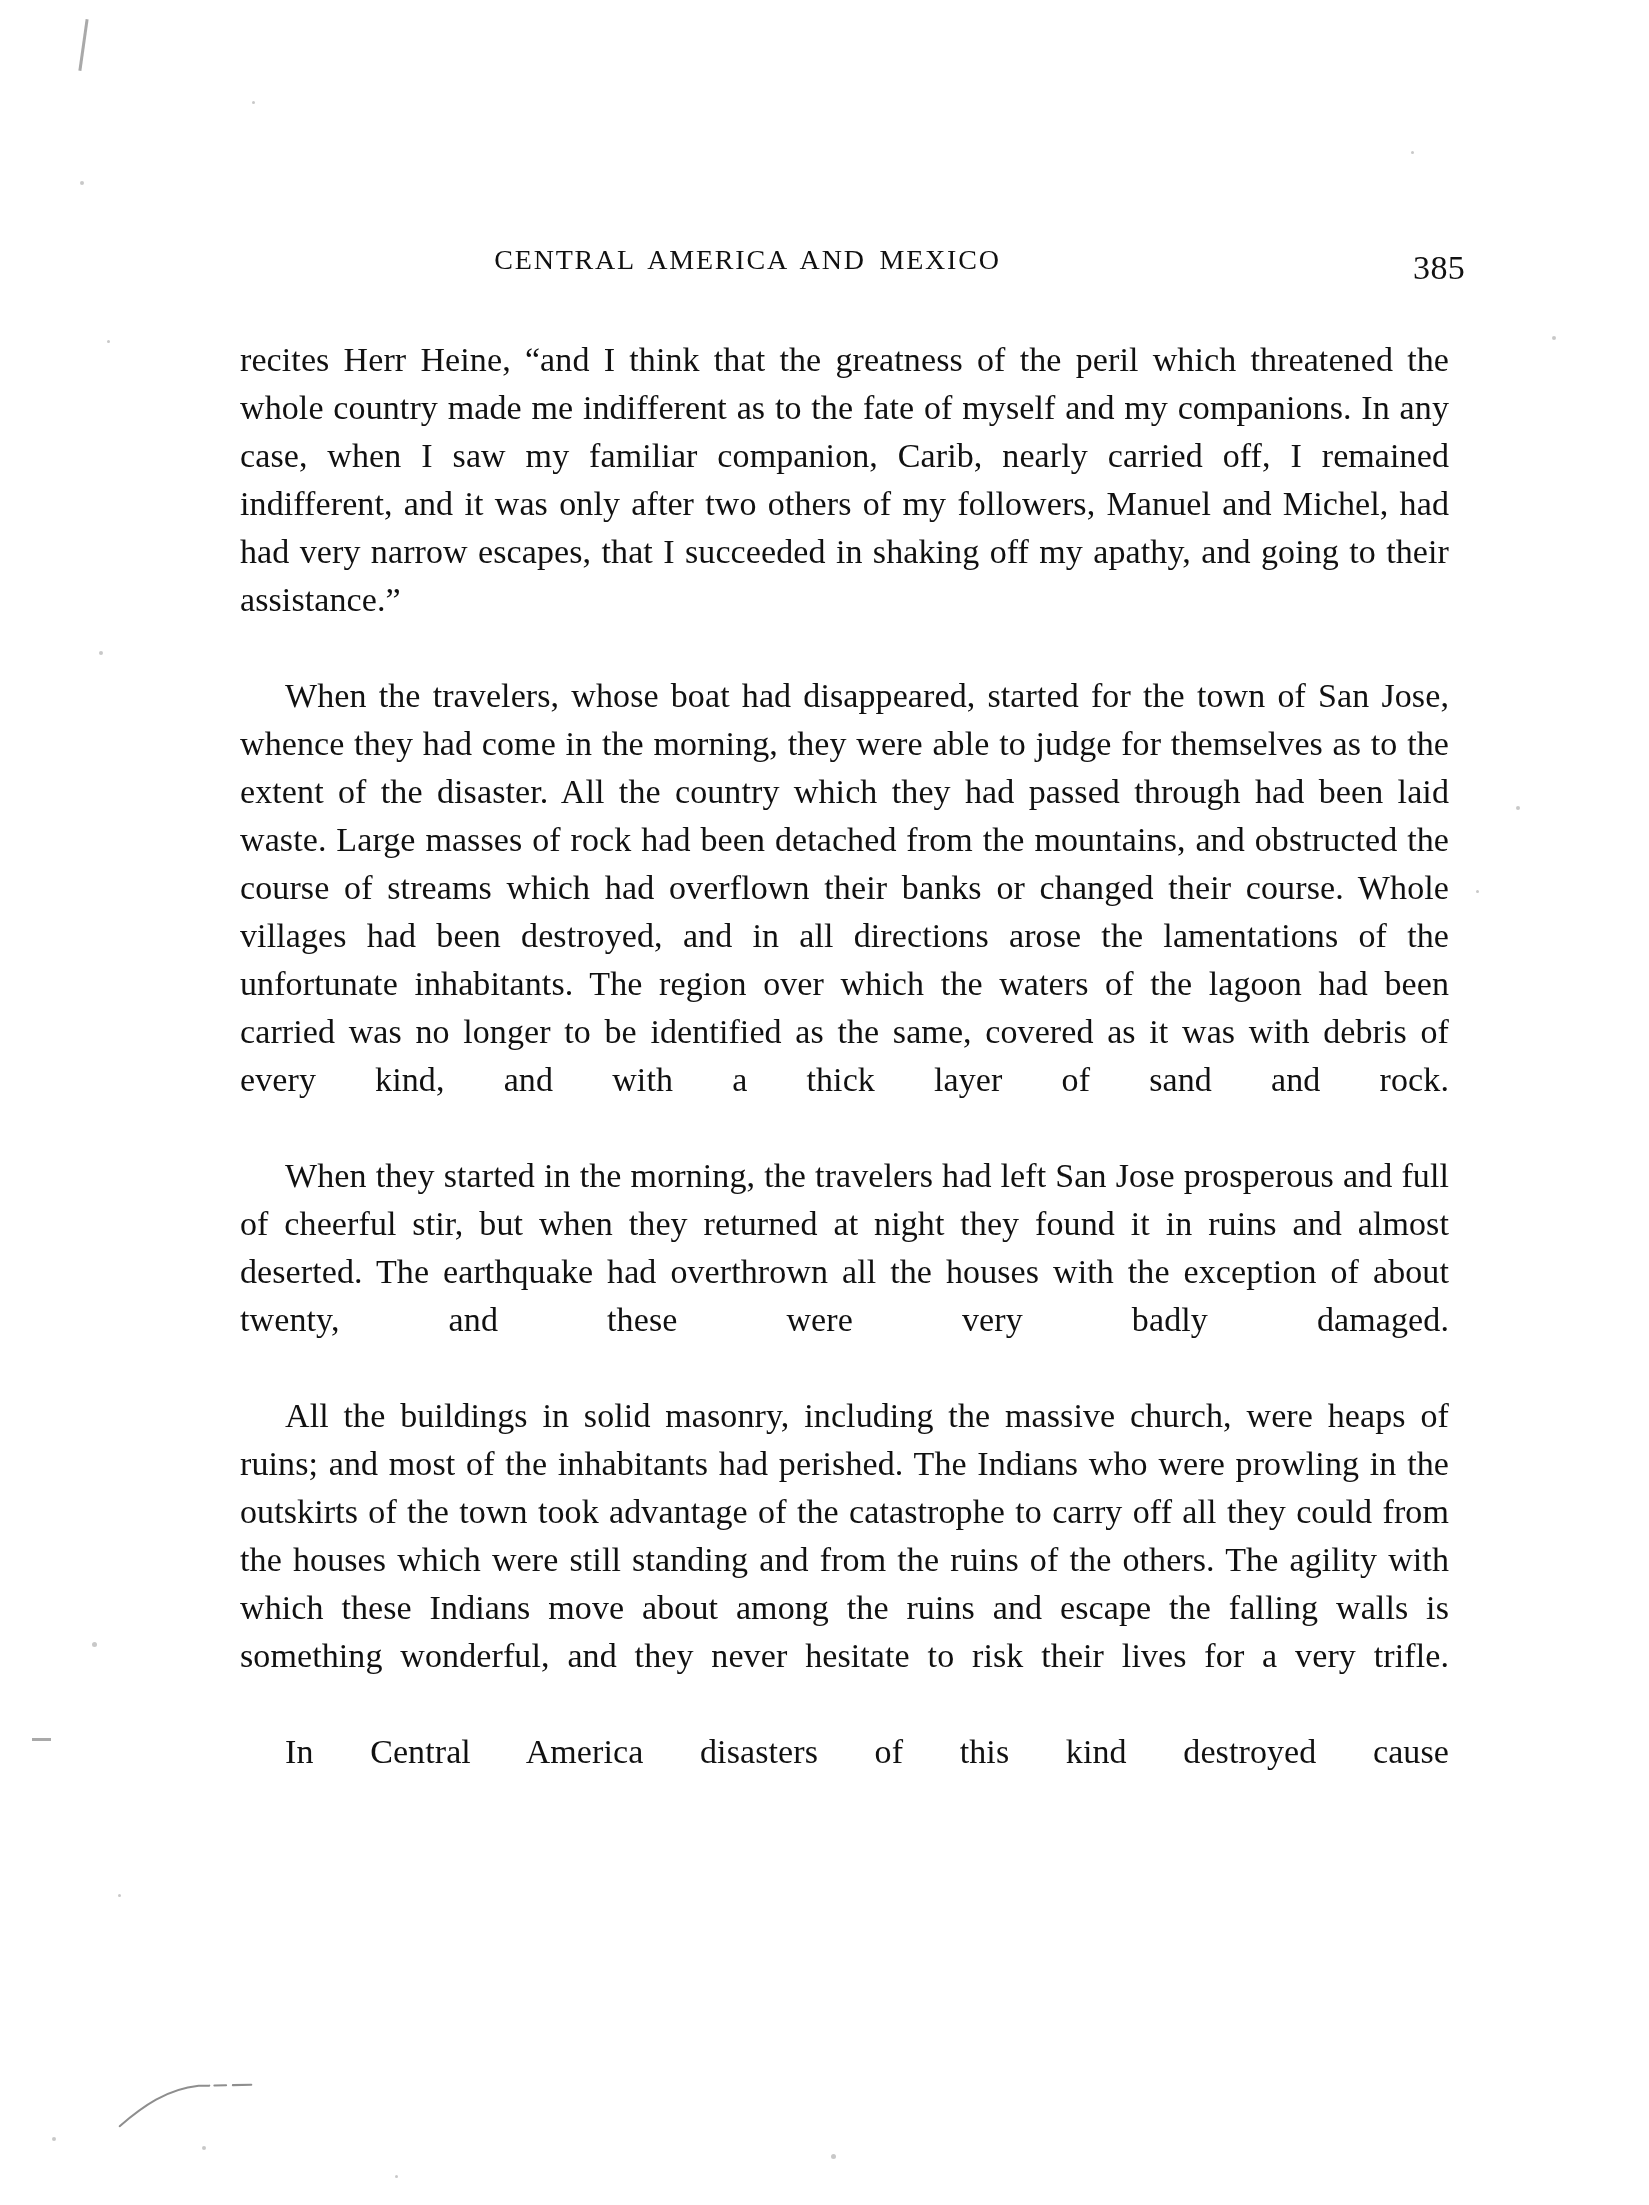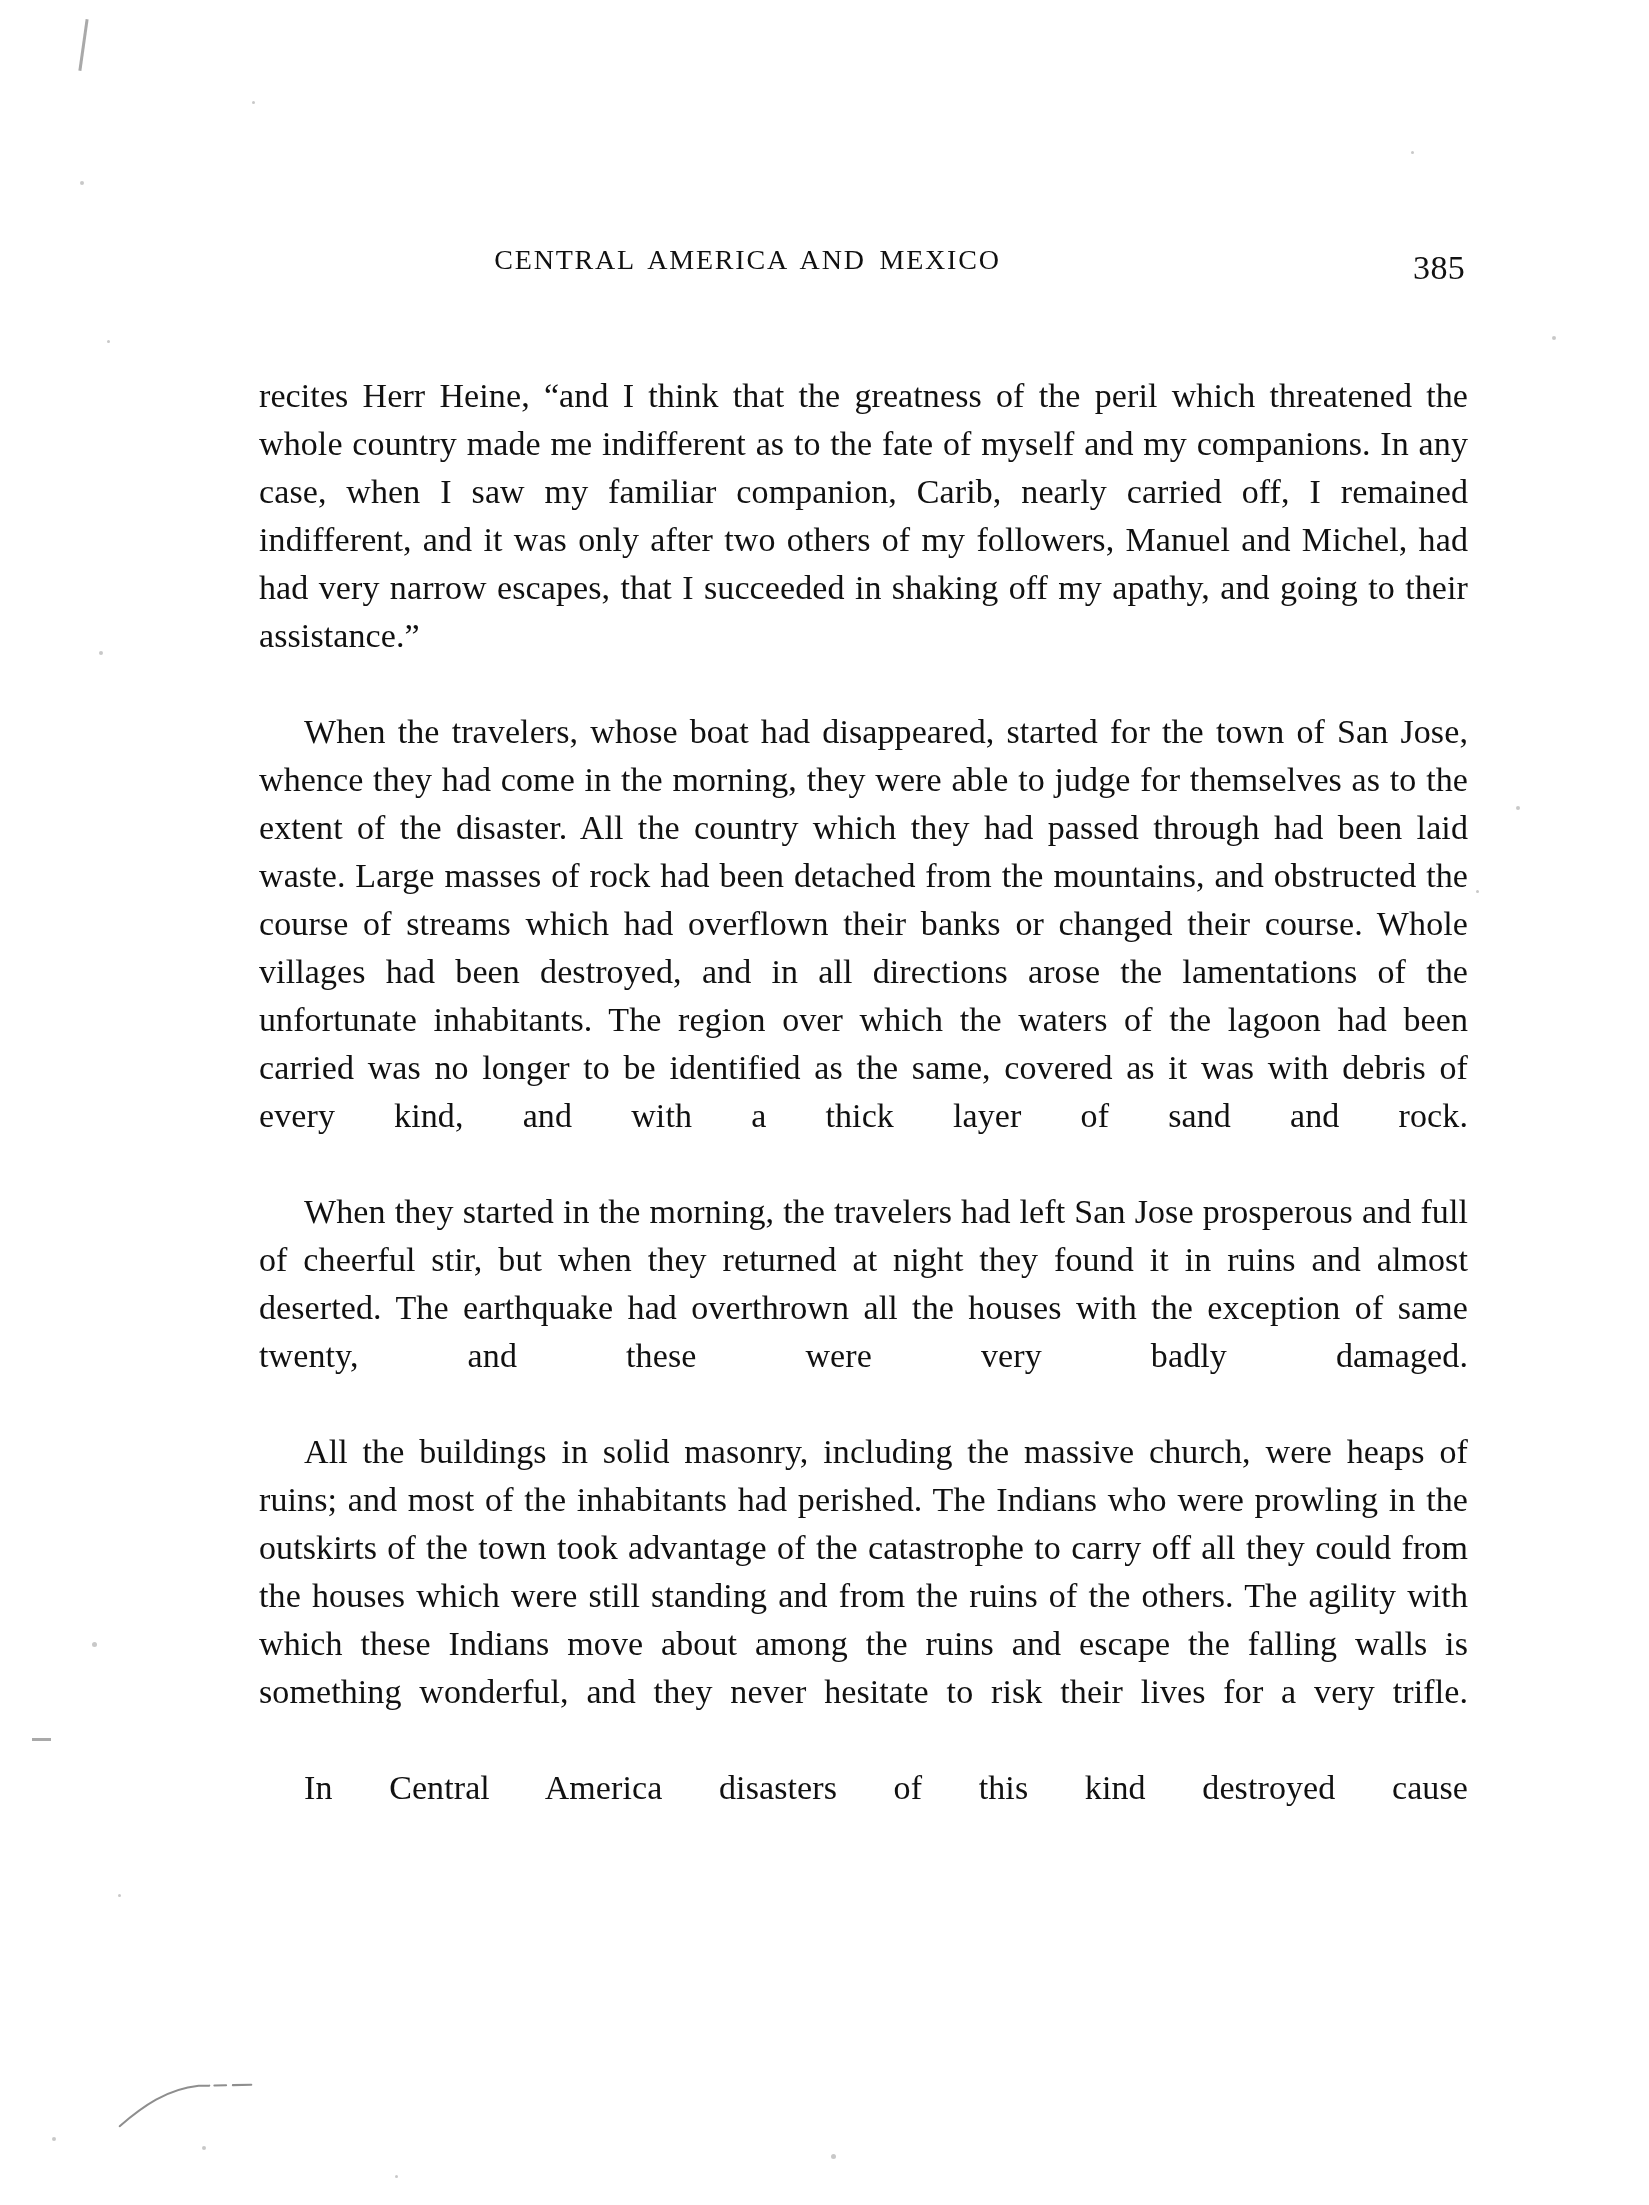--- a/index.html
+++ b/index.html
@@ -57,24 +57,23 @@
     position: absolute;
     left: 1161px;
     top: 5px;
     font-size: 34px;
     letter-spacing: 0.4px;
     color: #111;
   }
 
   .body-block {
     position: absolute;
-    left: 259px;
+    left: 240px;
     top: 336px;
     width: 1209px;
-    margin-top: 36px;
   }
 
   p.para {
     margin: 0;
     font-size: 34px;
     line-height: 48px;
     text-align: justify;
     text-justify: inter-word;
     color: #111;
     letter-spacing: 0.1px;
@@ -116,21 +115,21 @@
 <div class="page">
 
   <div class="header">
     <div class="running-head">CENTRAL AMERICA AND MEXICO</div>
     <div class="folio">385</div>
   </div>
 
   <div class="body-block">
     <p class="para first">recites Herr Heine, “and I think that the greatness of the peril which threatened the whole country made me indifferent as to the fate of myself and my companions.  In any case, when I saw my familiar companion, Carib, nearly carried off, I remained indifferent, and it was only after two others of my followers, Manuel and Michel, had had very narrow escapes, that I succeeded in shaking off my apathy, and going to their assistance.”</p>
     <p class="para indent">When the travelers, whose boat had disappeared, started for the town of San Jose, whence they had come in the morning, they were able to judge for themselves as to the extent of the disaster.  All the country which they had passed through had been laid waste.  Large masses of rock had been detached from the mountains, and obstructed the course of streams which had overflown their banks or changed their course. Whole villages had been destroyed, and in all directions arose the lamentations of the unfortunate inhabitants.  The region over which the waters of the lagoon had been carried was no longer to be identified as the same, covered as it was with debris of every kind, and with a thick layer of sand and rock.</p>
-    <p class="para indent">When they started in the morning, the travelers had left San Jose prosperous and full of cheerful stir, but when they returned at night they found it in ruins and almost deserted. The earthquake had overthrown all the houses with the exception of same twenty, and these were very badly damaged.</p>
+    <p class="para indent">When they started in the morning, the travelers had left San Jose prosperous and full of cheerful stir, but when they returned at night they found it in ruins and almost deserted. The earthquake had overthrown all the houses with the exception of about twenty, and these were very badly damaged.</p>
     <p class="para indent">All the buildings in solid masonry, including the massive church, were heaps of ruins; and most of the inhabitants had perished.  The Indians who were prowling in the outskirts of the town took advantage of the catastrophe to carry off all they could from the houses which were still standing and from the ruins of the others.  The agility with which these Indians move about among the ruins and escape the falling walls is something wonderful, and they never hesitate to risk their lives for a very trifle.</p>
     <p class="para indent">In Central America disasters of this kind destroyed cause</p>
   </div>
 
   <div class="speck" style="left:80px;  top:181px;  width:4.2px;  height:4.2px;"></div>
   <div class="speck" style="left:107px; top:340px;  width:3.4px;  height:3.4px;"></div>
   <div class="speck" style="left:99px; top:651px;  width:4.2px;  height:4.2px;"></div>
   <div class="speck" style="left:92px; top:1642px; width:5px;  height:5px;"></div>
   <div class="speck" style="left:118px; top:1894px; width:3.4px;  height:3.4px;"></div>
   <div class="speck" style="left:1552px;top:336px;  width:4.2px;  height:4.2px;"></div>

